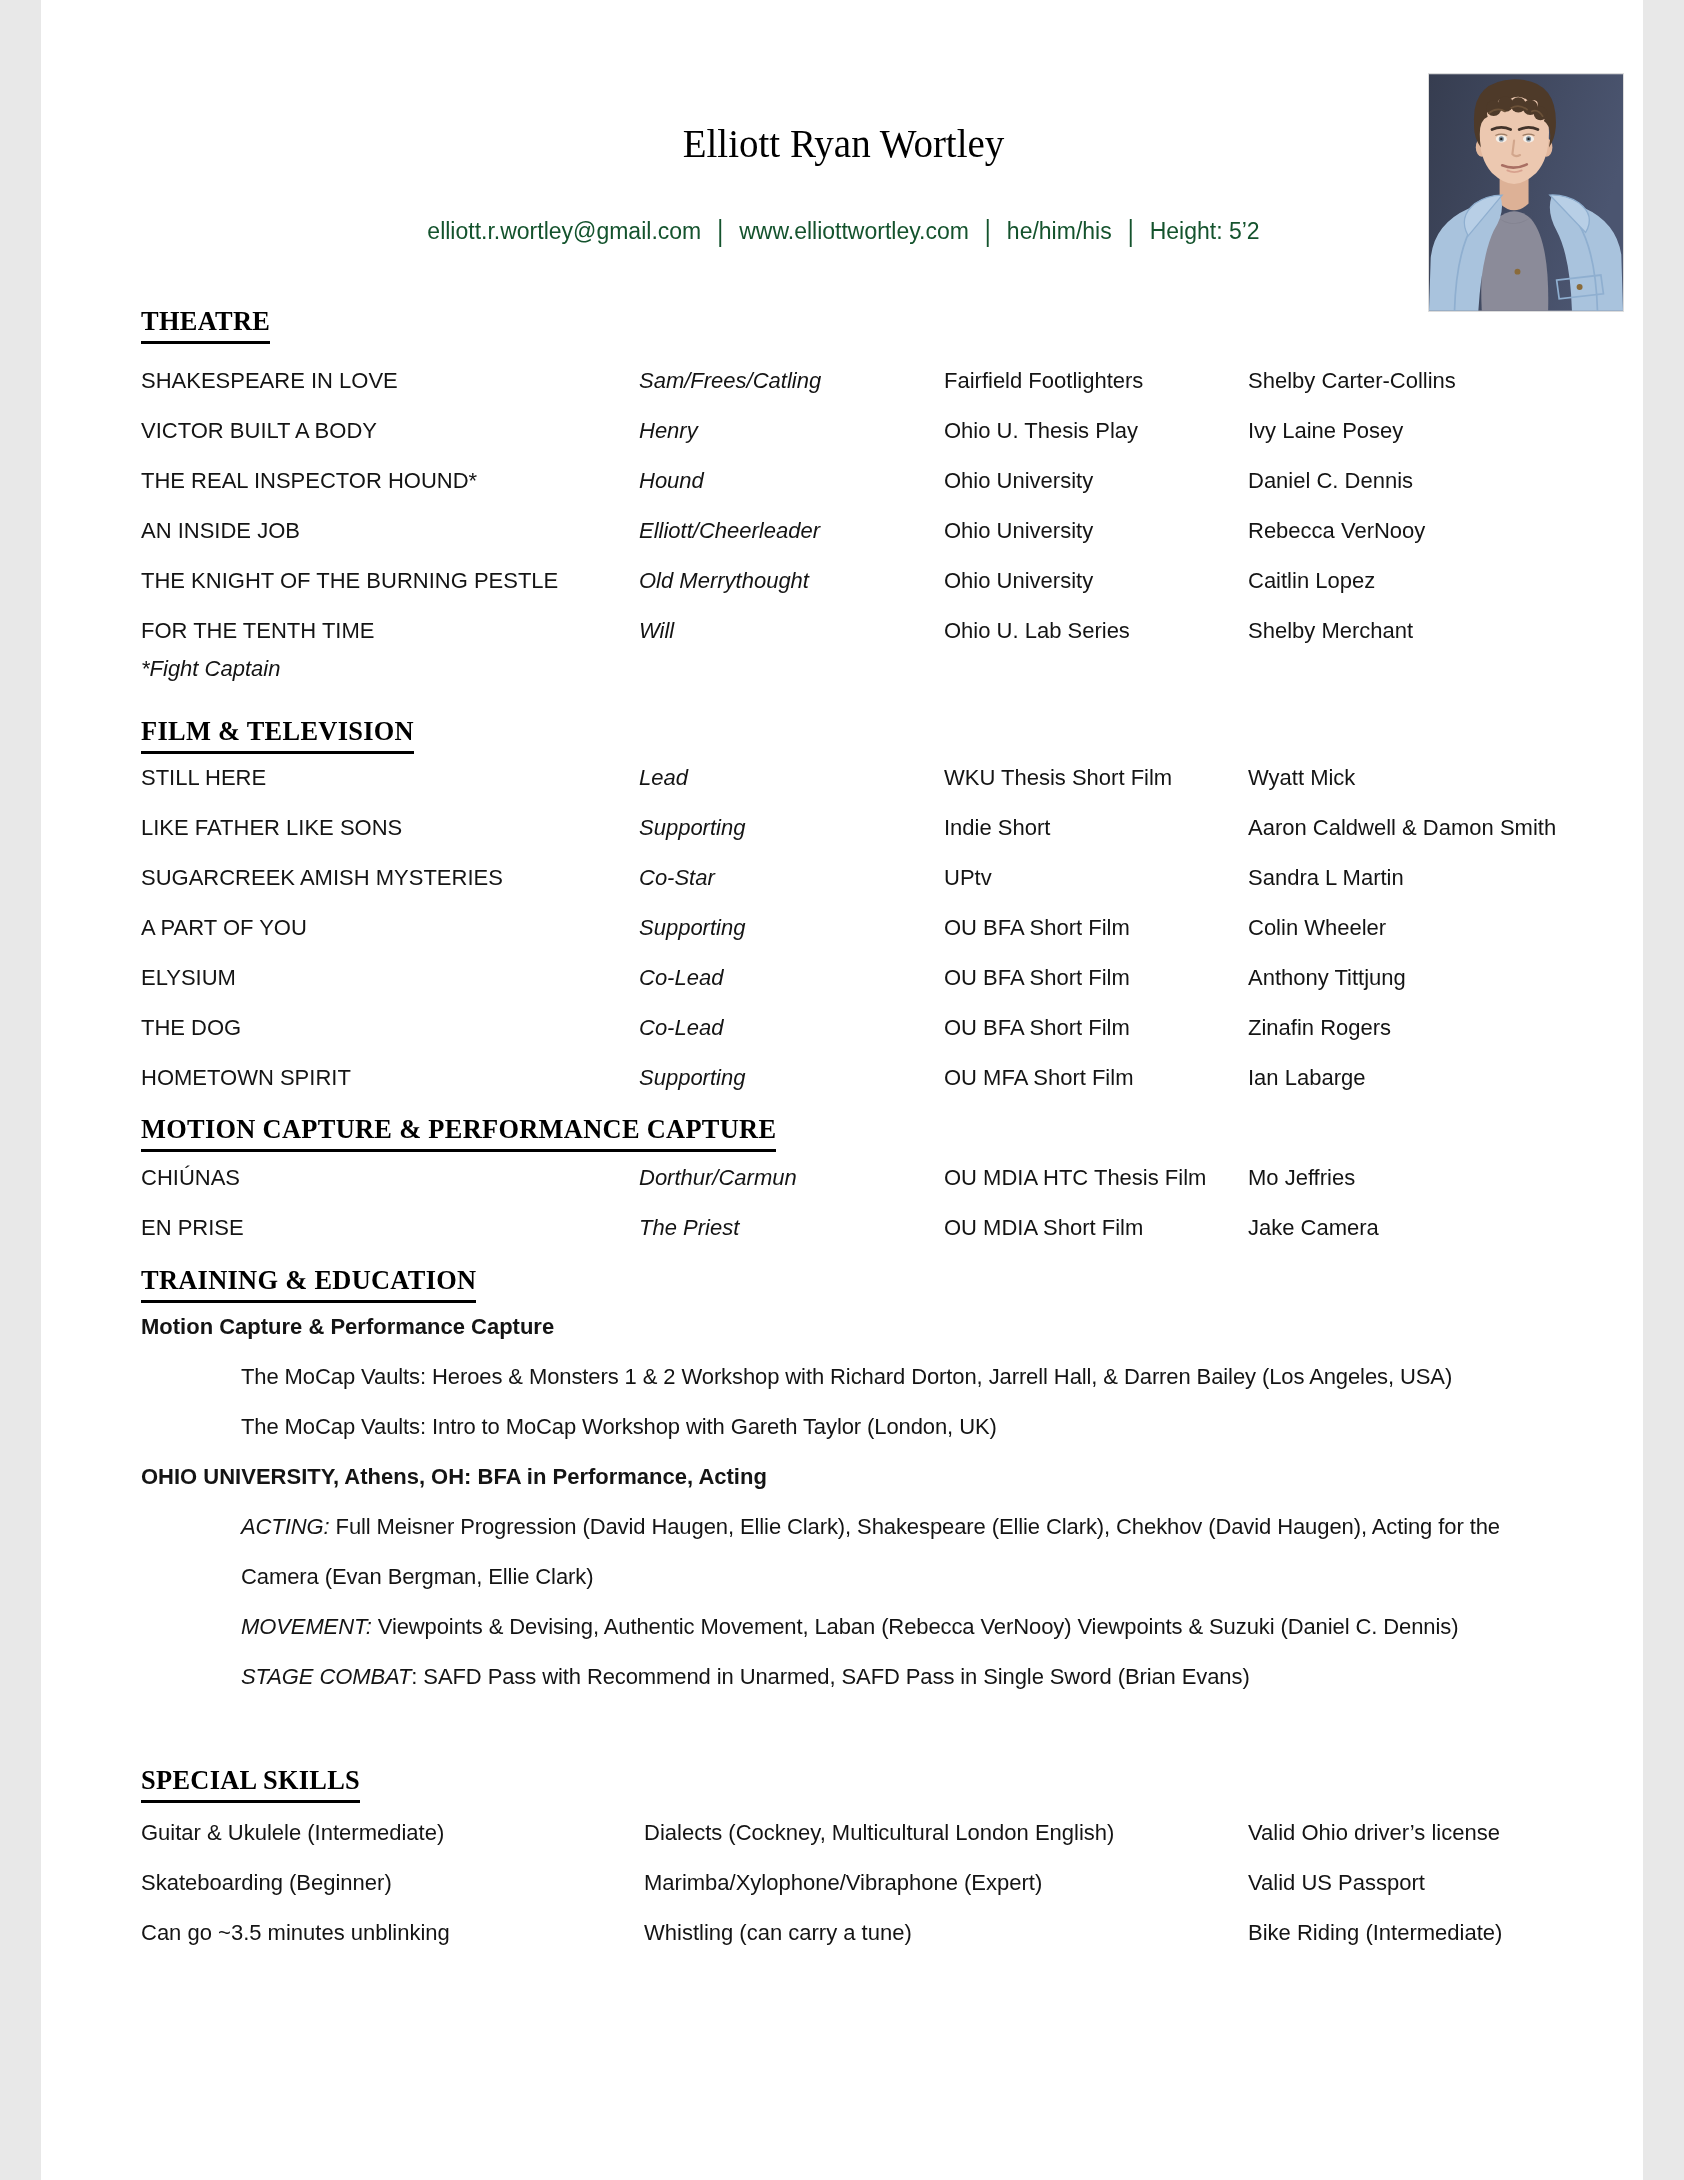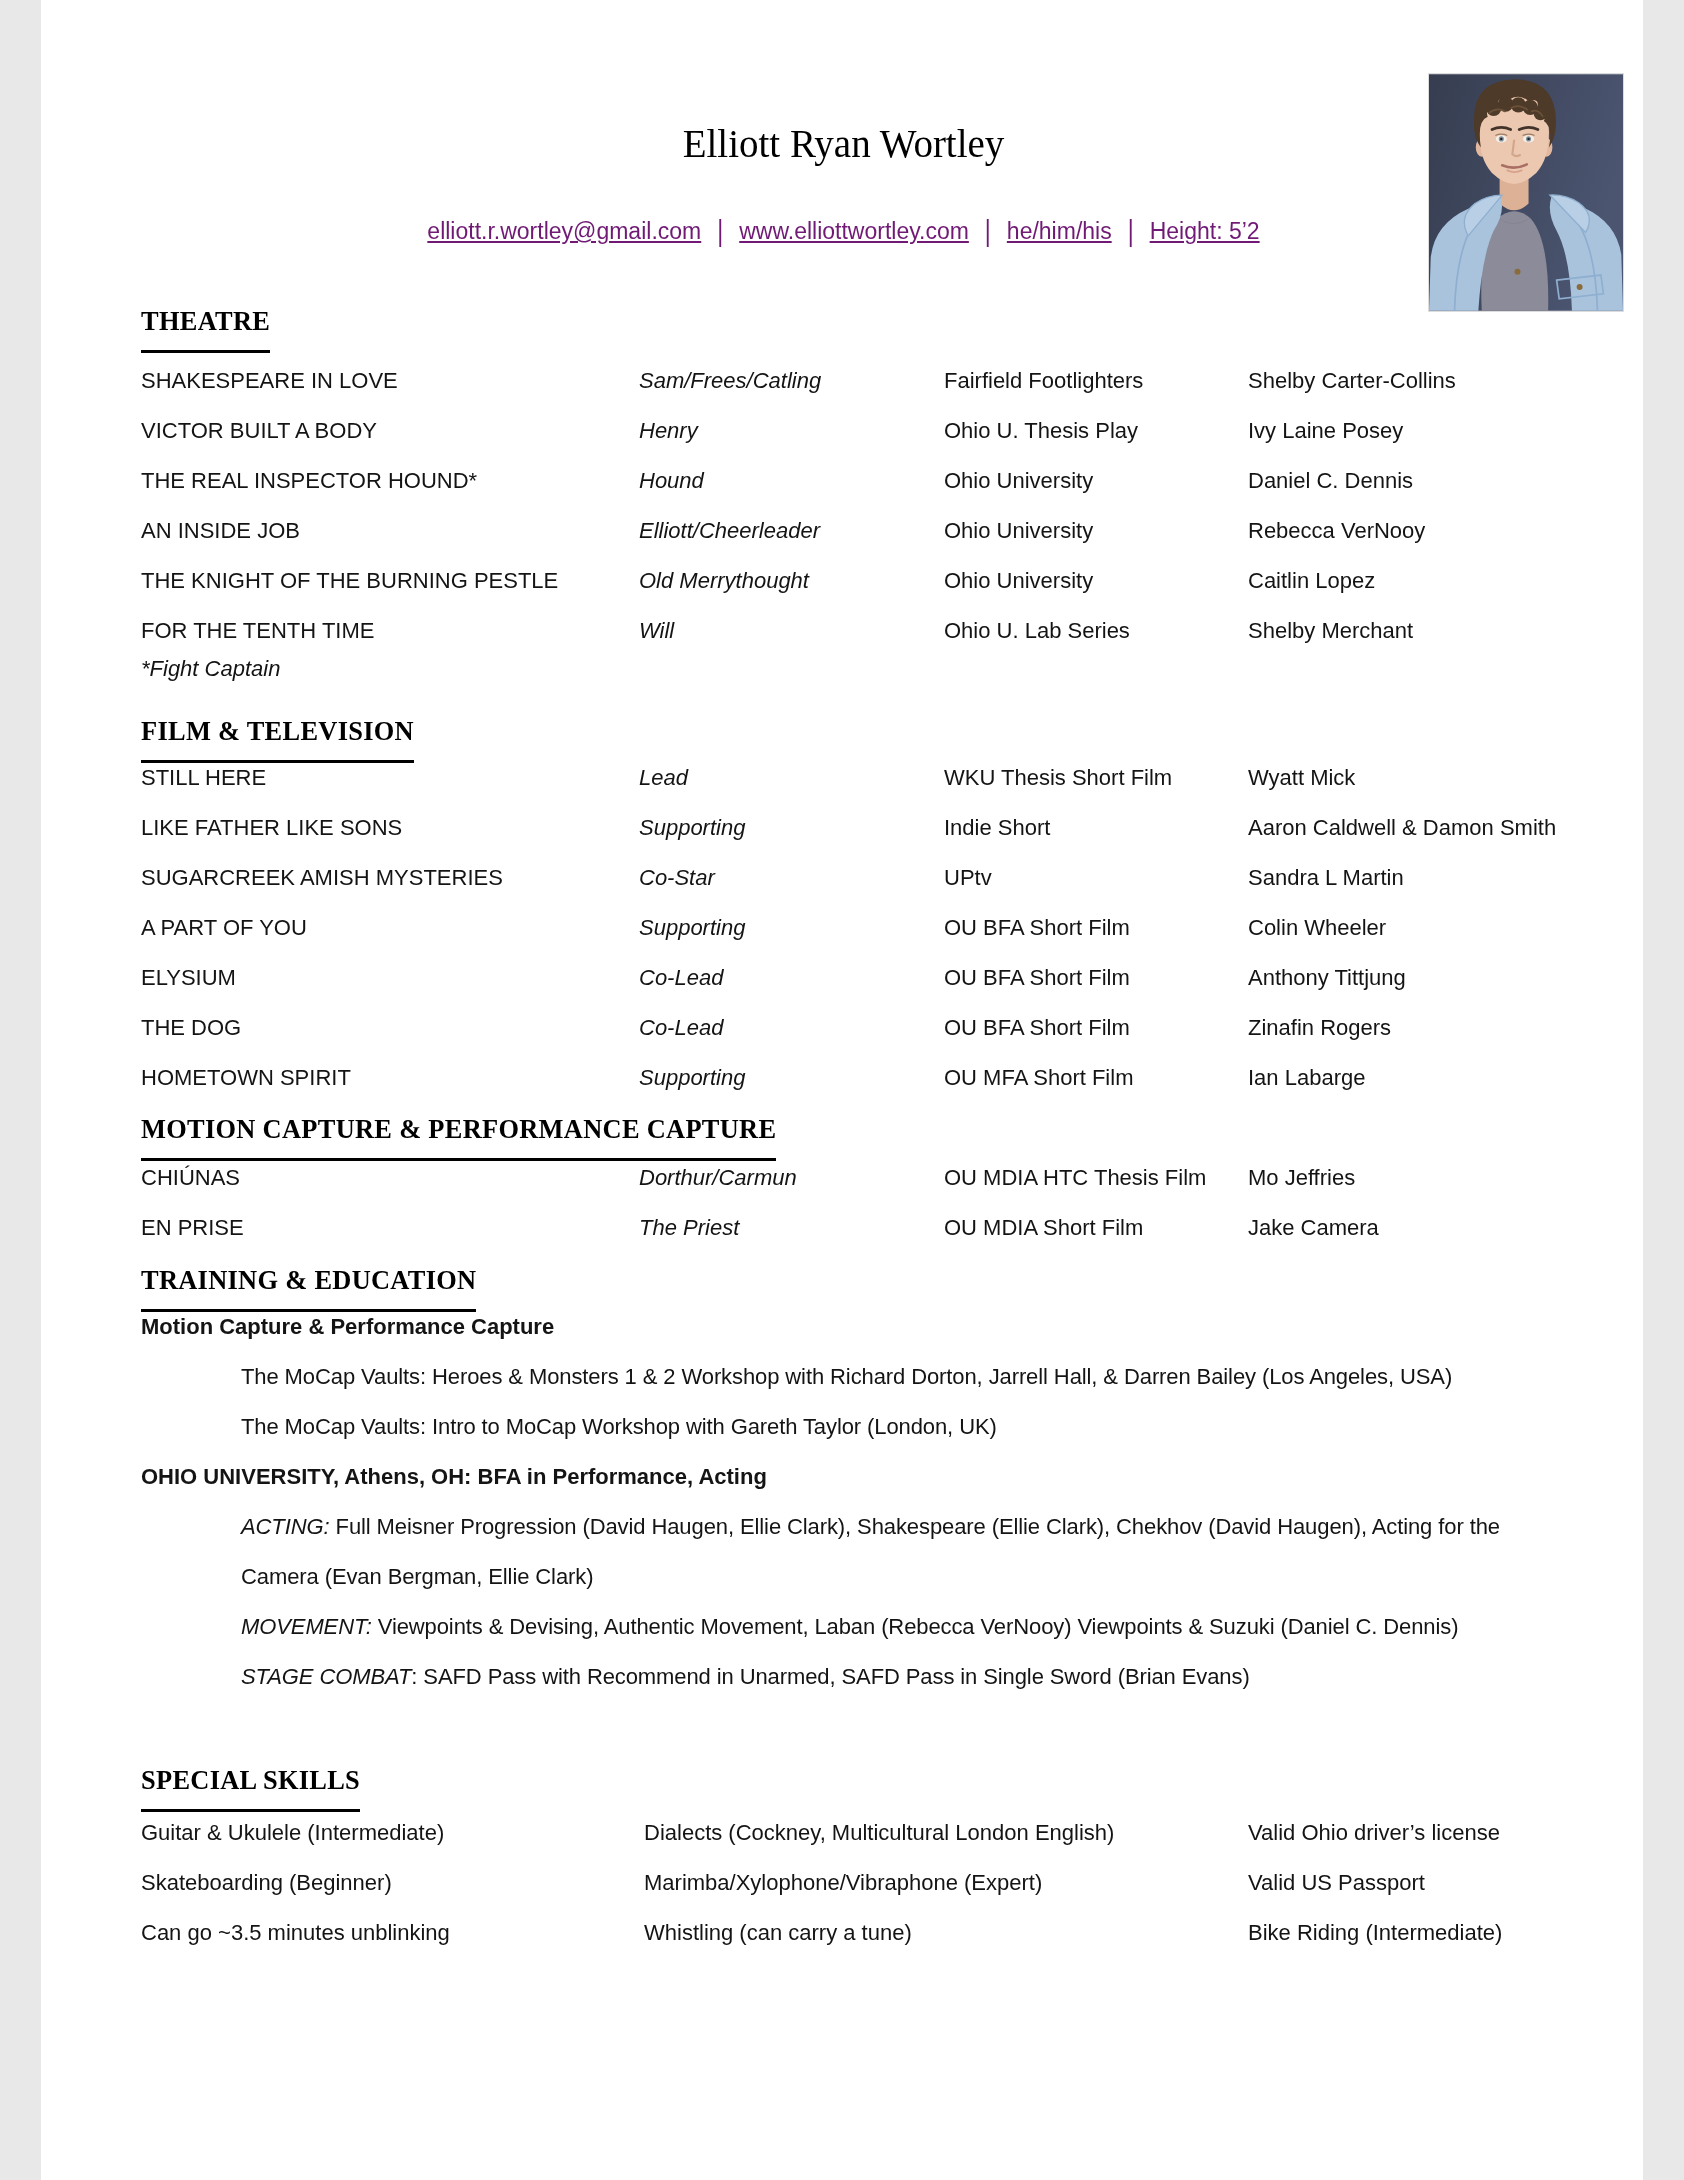--- a/index.html
+++ b/index.html
@@ -17,40 +17,39 @@
 
   
   .name {
     position:absolute; top:121px; left:100px; width:1405px;
     margin:0; text-align:center;
     font-family:"Liberation Serif", serif; font-weight:400;
     font-size:39px; line-height:1.2; color:#000;
   }
   .contact {
     position:absolute; top:215px; left:100px; width:1405px;
-    text-align:center; font-size:23px; line-height:32px; color:#701a75;
+    text-align:center; font-size:23px; line-height:32px; color:#14532d;
     white-space:nowrap;
-    text-decoration:underline;
   }
   .contact .sep { display:inline-block; margin:0 16px; transform:scaleY(1.25); }
 
   
   .photo {
     position:absolute; left:1388px; top:74px; width:194px; height:237px;
     box-shadow:0 0 0 0.9px #d8d8d8;
   }
   .photo svg { display:block; }
 
   
   .sec-title {
     margin:0; font-family:"Liberation Serif", serif; font-weight:700;
     font-size:26.4px; line-height:1.25; color:#000; letter-spacing:0.3px;
   }
   .sec-title span {
-    display:inline-block; border-bottom:3.4px solid #000; padding-bottom:12px;
+    display:inline-block; border-bottom:3.4px solid #000; padding-bottom:3px;
   }
 
   
   .t-row {
     display:grid; grid-template-columns:498px 305px 304px 1fr;
     height:50px; align-items:center;
   }
   .cell { display:block; white-space:nowrap; }
   .cell.role { font-style:italic; }
   .footnote-row { height:50px; display:flex; font-style:italic; }

